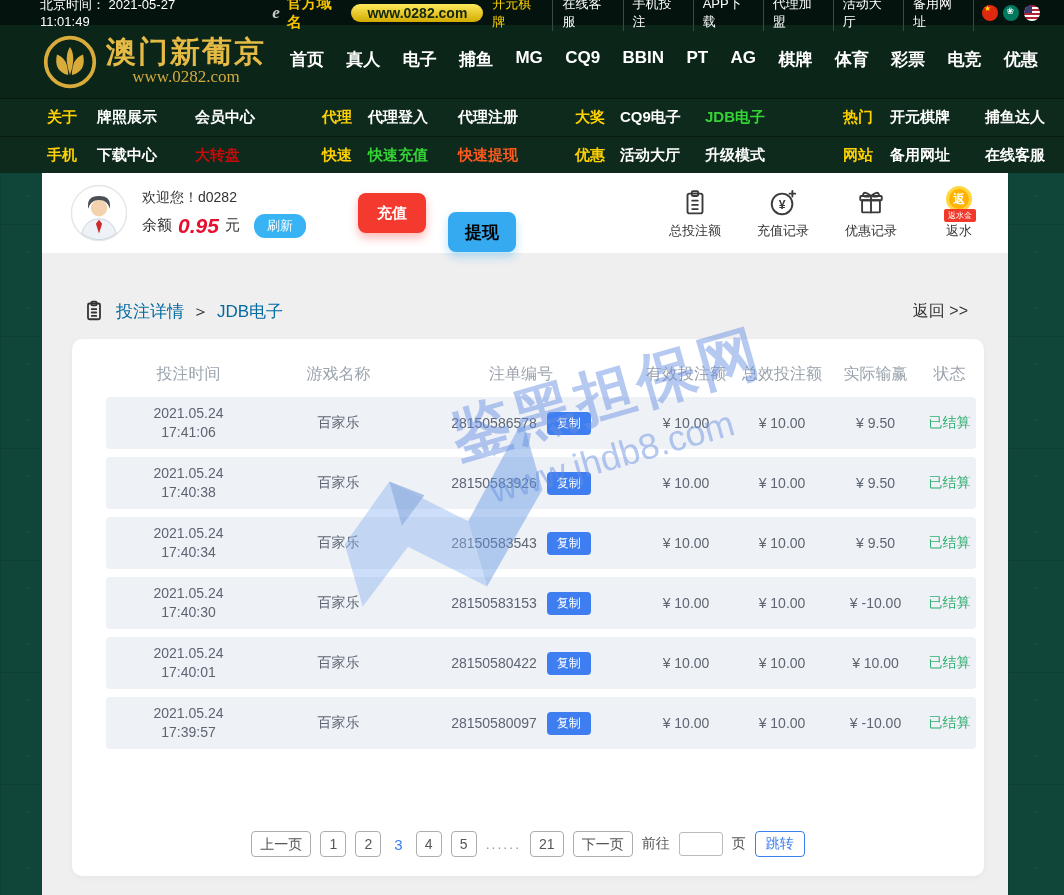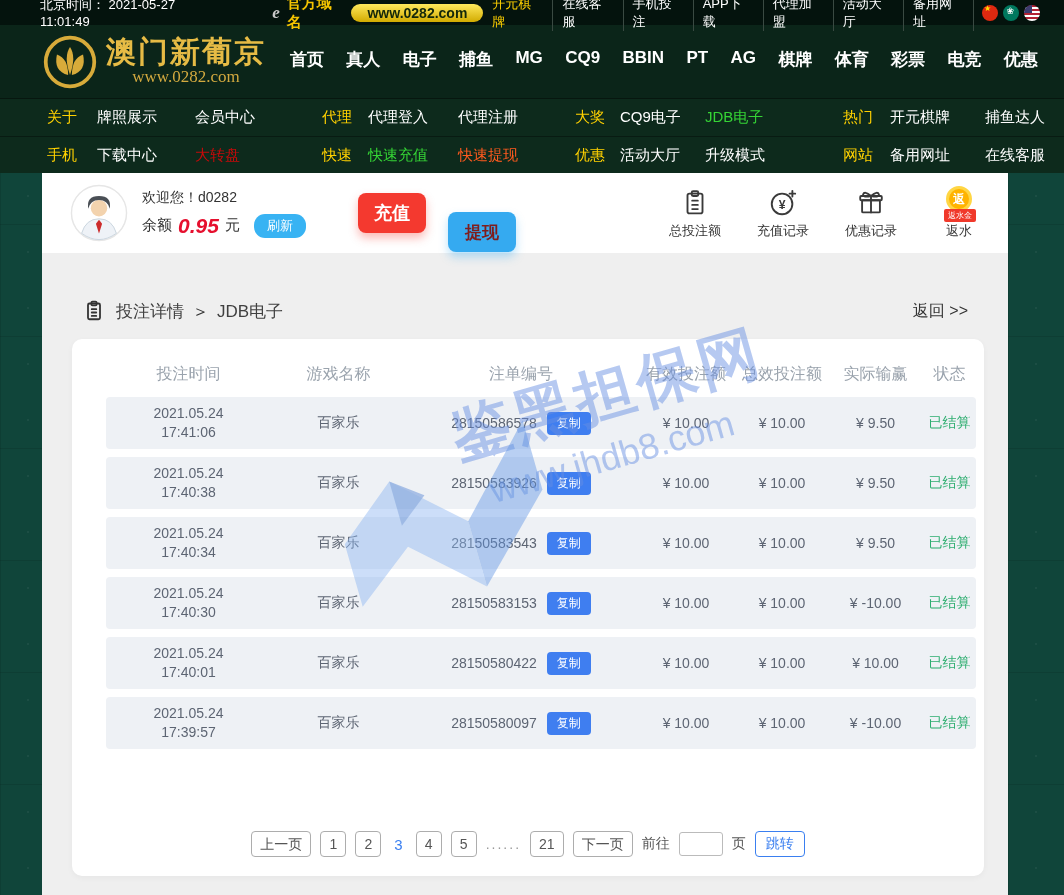--- a/index.html
+++ b/index.html
@@ -43,61 +43,61 @@
   .logo-text { margin-left:8px; }
   .logo-title { font-family:"Liberation Serif",serif; font-size:30px; font-weight:bold;
     color:#e6bb45; letter-spacing:2px; line-height:1.05; }
   .logo-domain { font-family:"Liberation Serif",serif; font-size:17px; color:#d2a93f; text-align:center; }
   .nav-items { flex:1; display:flex; justify-content:space-between; margin:0 26px 4px 24px; }
   .nav-item { color:#fff; font-weight:bold; font-size:17px; cursor:pointer; white-space:nowrap; }
 
   
   .subnav { background:#0d2a1c; border-top:1px solid rgba(0,0,0,.45); }
   .subnav-row { display:grid; grid-template-columns:50px 98px 127px 46px 90px 117px 45px 85px 138px 47px 95px 1fr;
-    padding-left:47px; height:37px; align-items:center; font-size:15px; font-weight:normal; }
+    padding-left:47px; height:37px; align-items:center; font-size:15px; font-weight:bold; }
   .subnav-row + .subnav-row { border-top:1px solid rgba(0,0,0,.35); }
   .sn { color:#fff; white-space:nowrap; cursor:pointer; }
   .sn.lab { color:#ffd100; cursor:default; }
   .sn.green { color:#35d435; }
   .sn.red { color:#c40a0a; }
   .sn.orange { color:#ff5a1e; }
 
   
   .userbar { height:80px; background:#fff; margin:0 56px 0 42px; display:flex;
     align-items:center; padding-left:28px; position:relative; z-index:2; }
   .avatar { width:58px; height:58px; border-radius:50%; flex:0 0 auto; cursor:pointer; }
   .user-meta { margin-left:14px; }
   .welcome { font-size:14px; color:#333; margin-bottom:7px; }
   .balance-line { display:flex; align-items:center; gap:6px; }
   .balance-label,.balance-unit { font-size:15px; color:#333; }
   .balance-value { font-size:21px; font-weight:bold; font-style:italic; color:#e60f2e; }
   .refresh-btn { background:#38b3f3; color:#fff; font-size:13px; border:none; border-radius:11px;
     padding:3px 13px; margin-left:8px; cursor:pointer; }
   .recharge-btn { margin-left:52px; width:68px; height:40px; border:none; border-radius:8px;
-    background:var(--accent-red,#f4392f); color:#fff; font-size:18px; font-weight:bold; cursor:pointer;
+    background:var(--accent-red,#f4392f); color:#fff; font-size:15px; font-weight:bold; cursor:pointer;
     box-shadow:0 5px 10px rgba(244,57,47,.35); }
   .withdraw-btn { margin-left:22px; width:68px; height:40px; border:none; border-radius:8px;
-    background:var(--accent-blue,#35aaf0); color:#7f1d1d; font-size:17px; font-weight:bold; cursor:pointer;
+    background:var(--accent-blue,#35aaf0); color:#000000; font-size:17px; font-weight:bold; cursor:pointer;
     box-shadow:0 5px 10px rgba(53,170,240,.35);margin-top:38px; }
   .quick-links { margin-left:auto; display:flex; align-items:flex-start; gap:14px; padding-right:12px; }
   .quick-link { width:74px; display:flex; flex-direction:column; align-items:center; cursor:pointer; }
   .quick-link .qicon { height:34px; display:flex; align-items:center; justify-content:center; }
   .quick-link .qlabel { font-size:13px; color:#333; margin-top:2px; white-space:nowrap; }
   .rebate-wrap { position:relative; width:36px; height:34px; }
   .coin { position:absolute; left:5px; top:0; width:26px; height:26px; border-radius:50%;
     background:#ffb300; border:3px solid #ffd644; color:#fff; font-size:12px; font-weight:bold;
     display:flex; align-items:center; justify-content:center; }
   .rebate-tag { position:absolute; left:3px; bottom:-2px; background:#f0392b; color:#fff;
     font-size:8px; padding:1px 4px; border-radius:2px; white-space:nowrap; }
 
   
   .content { background:#efefef; margin:0 56px 0 42px; height:643px; position:relative; }
   .breadcrumb-row { display:flex; align-items:center; padding:46px 40px 0 40px; }
   .bc-icon { margin-right:10px; display:flex; }
-  .bc-text { font-size:17px; color:#404040; }
+  .bc-text { font-size:17px; color:#0369a1; }
   .bc-sep { margin:0 8px; color:#333; }
   .back-link { margin-left:auto; font-size:16px; color:#333; cursor:pointer; }
 
   .card { margin:16px 0 0 30px; width:912px; height:537px; background:#fff; border-radius:10px;
     padding-top:12px; position:relative; box-shadow:0 2px 6px rgba(0,0,0,.04); }
   .thead,.trow { display:flex; align-items:center; margin-left:34px; margin-right:8px; }
   .thead { height:46px; color:#9aa3ad; font-size:16px; }
   .trow { height:52px; background:#eef1f5; border-radius:4px; margin-bottom:8px; color:#5d6573; font-size:14px; }
   .col { text-align:center; }
   .c-time { width:165px; line-height:1.35; }

